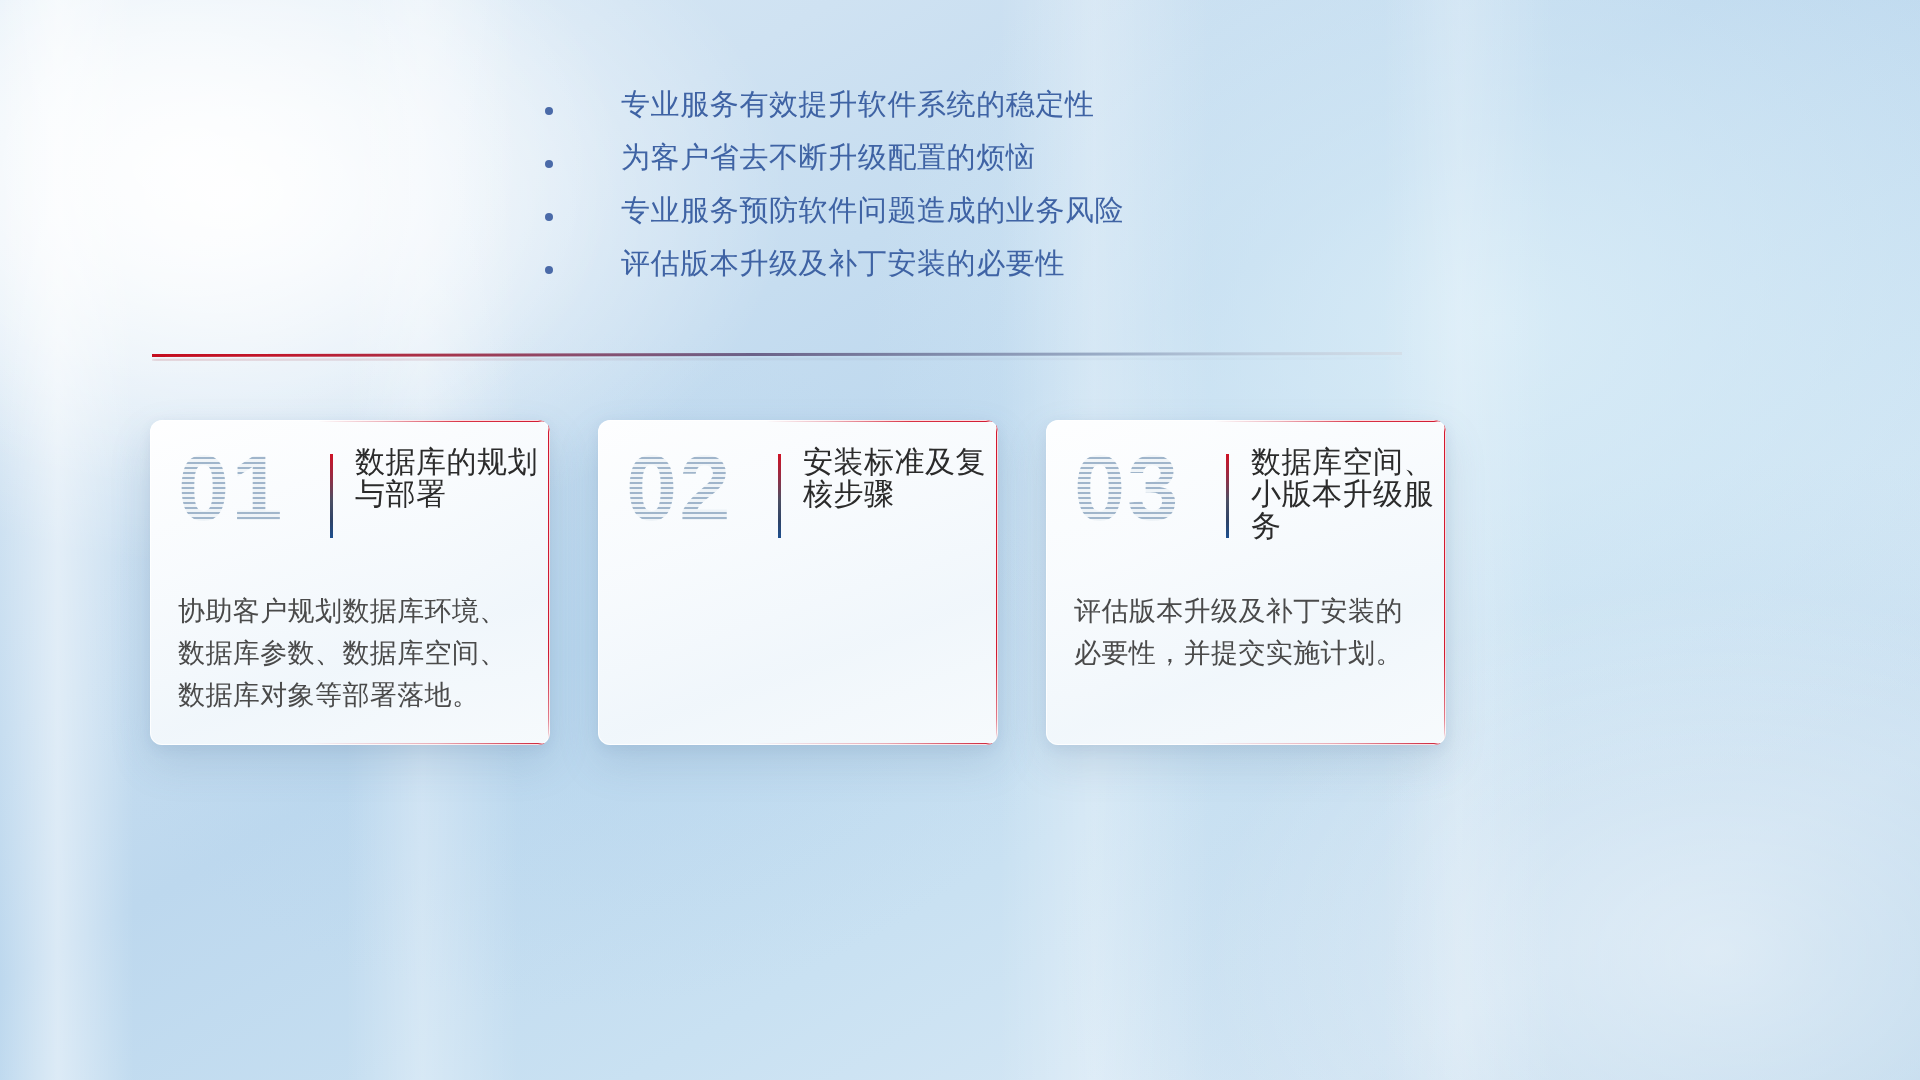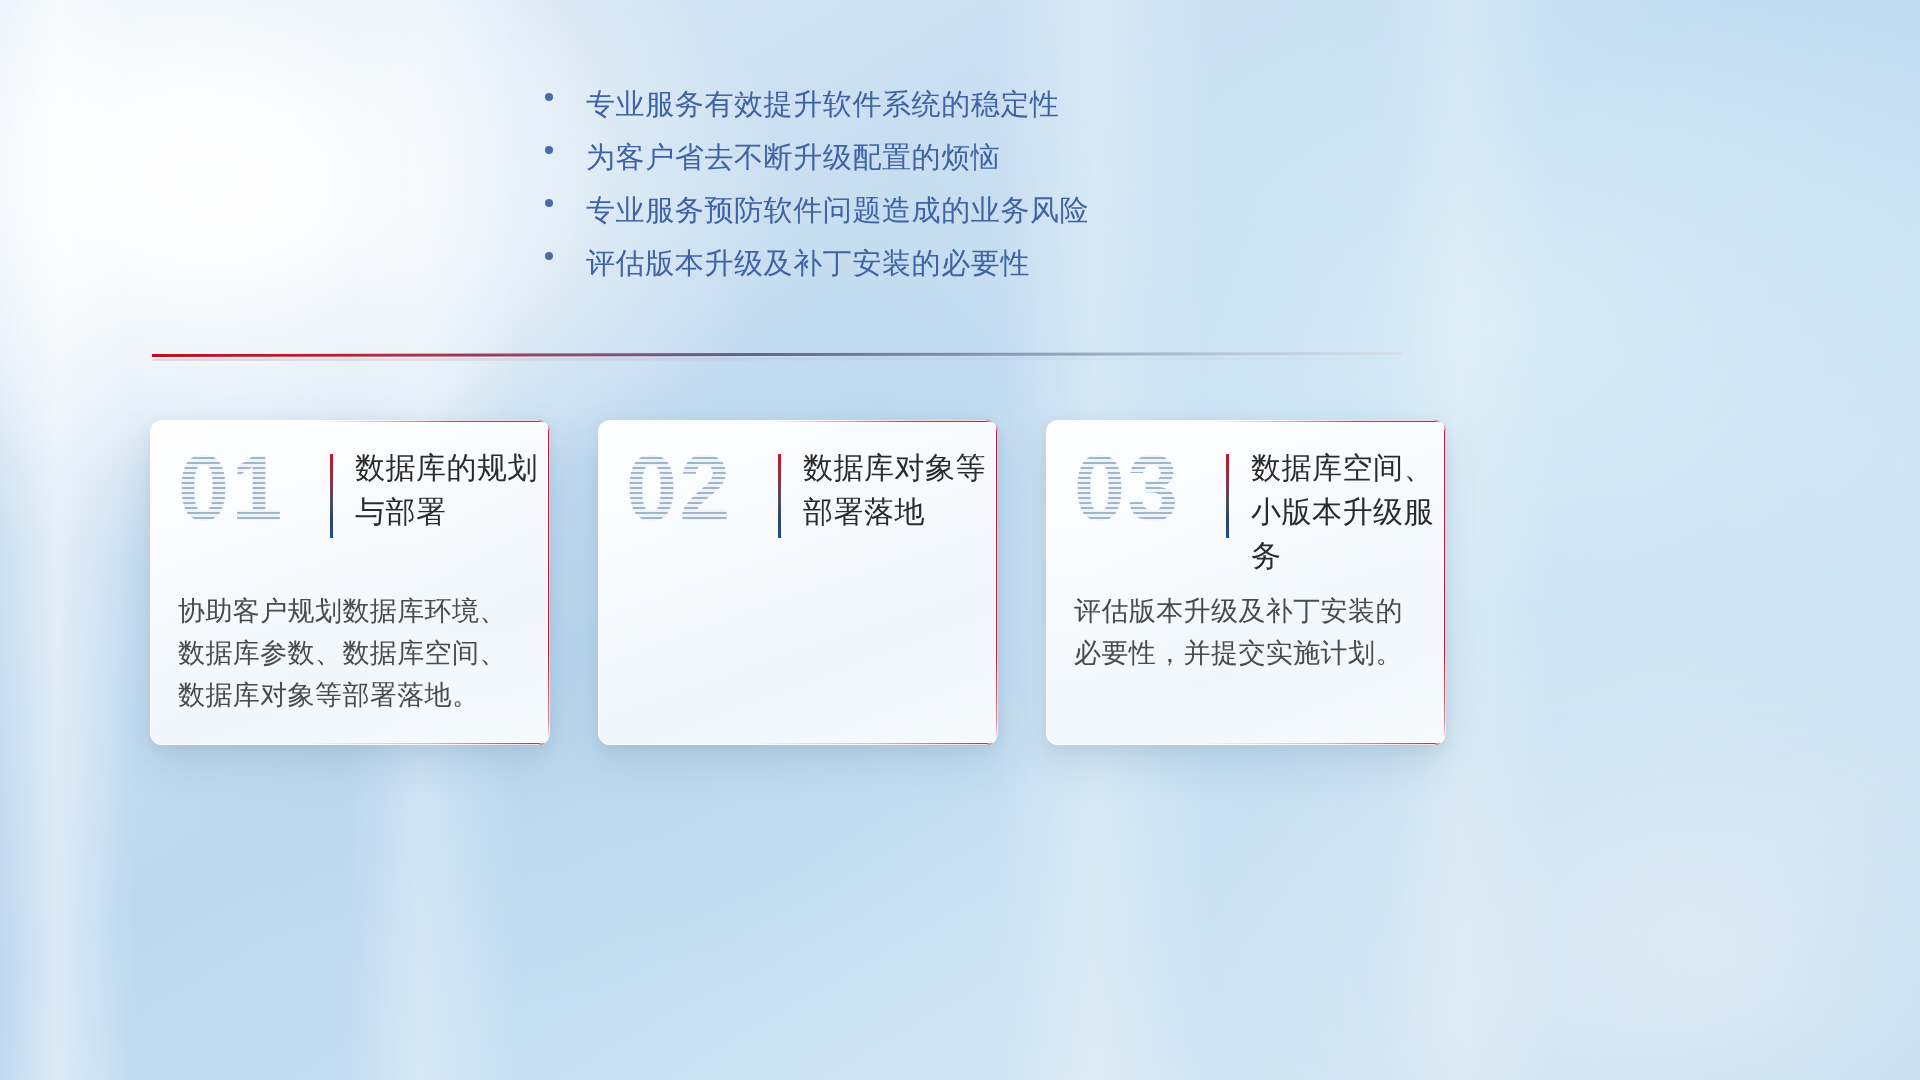--- a/index.html
+++ b/index.html
@@ -39,23 +39,24 @@
   }
 
   
   .bullets {
     position:absolute;
     left:545px; top:86px;
     width:760px;
   }
   .bullet-row {
     display:flex;
-    align-items:center;
+    align-items:flex-end;
     margin-bottom:17px;
     min-height:36px;
+    gap:35px;
   }
   .bullet-dot {
     width:8px; height:8px;
     border-radius:50%;
     background:#4a6aa8;
     flex:0 0 8px;
     margin-right:33px;
     position:relative;
     top:-7px;
   }
@@ -185,21 +186,21 @@
     position:absolute;
     left:180px; top:34px;
     width:3px; height:84px;
     background:linear-gradient(180deg, #cf1326 0%, #9a2a42 26%, #4c4f63 55%, #2e4368 80%, #1d4f8f 100%);
   }
   .card-title {
     position:absolute;
     left:205px; top:26px;
     width:190px;
     font-size:30px;
-    line-height:44px;
+    line-height:32px;
     color:#2b2b2b;
     font-weight:400;
     letter-spacing:0.5px;
   }
   .card-body {
     position:absolute;
     left:28px; top:170px;
     right:22px;
     font-size:27px;
     line-height:42px;
@@ -261,21 +262,21 @@
 
   <div class="card">
     <div class="card-accent-top"></div>
     <div class="card-accent-right"></div>
     <div class="card-accent-bottom"></div>
     <div class="card-inner-edge"></div>
     <div class="card-head">
       <div class="card-num-ghost">02</div>
       <div class="card-num">02</div>
       <div class="card-sep"></div>
-      <div class="card-title">数据库对象等部署落地</div>
+      <div class="card-title">安装标准及复核步骤</div>
     </div>
   </div>
 
   <div class="card">
     <div class="card-accent-top"></div>
     <div class="card-accent-right"></div>
     <div class="card-accent-bottom"></div>
     <div class="card-inner-edge"></div>
     <div class="card-head">
       <div class="card-num-ghost">03</div>

